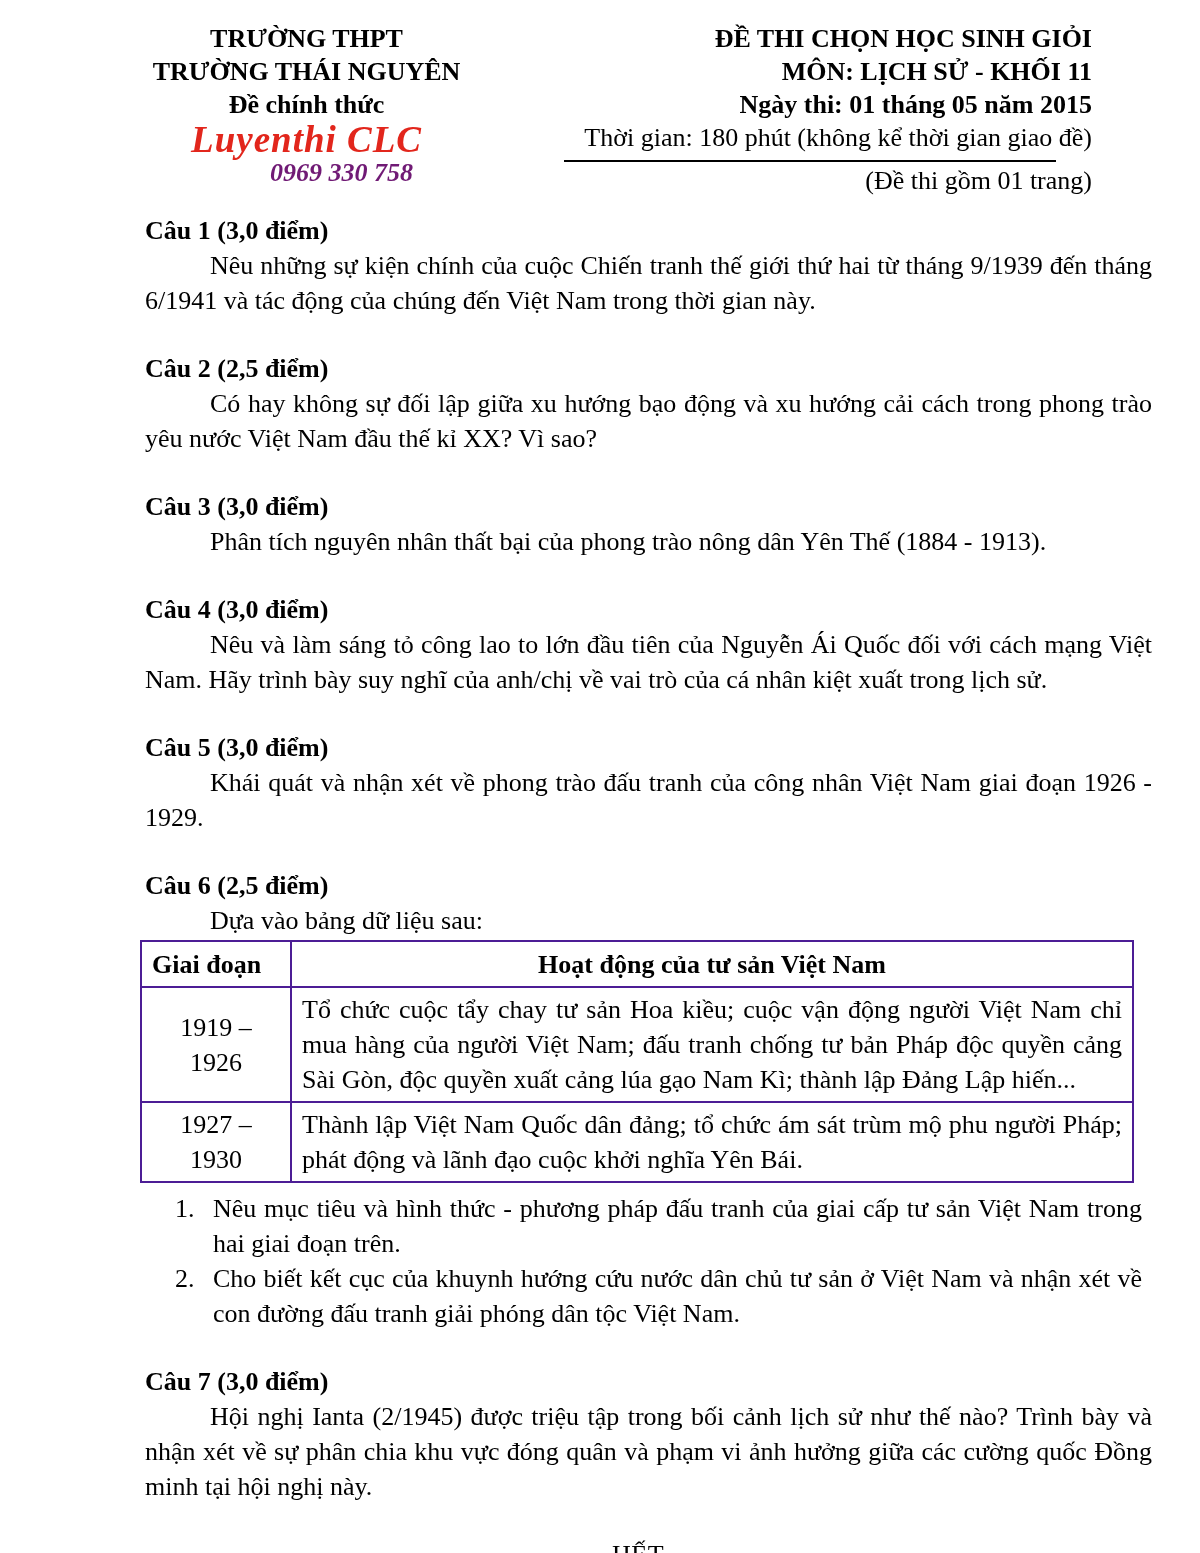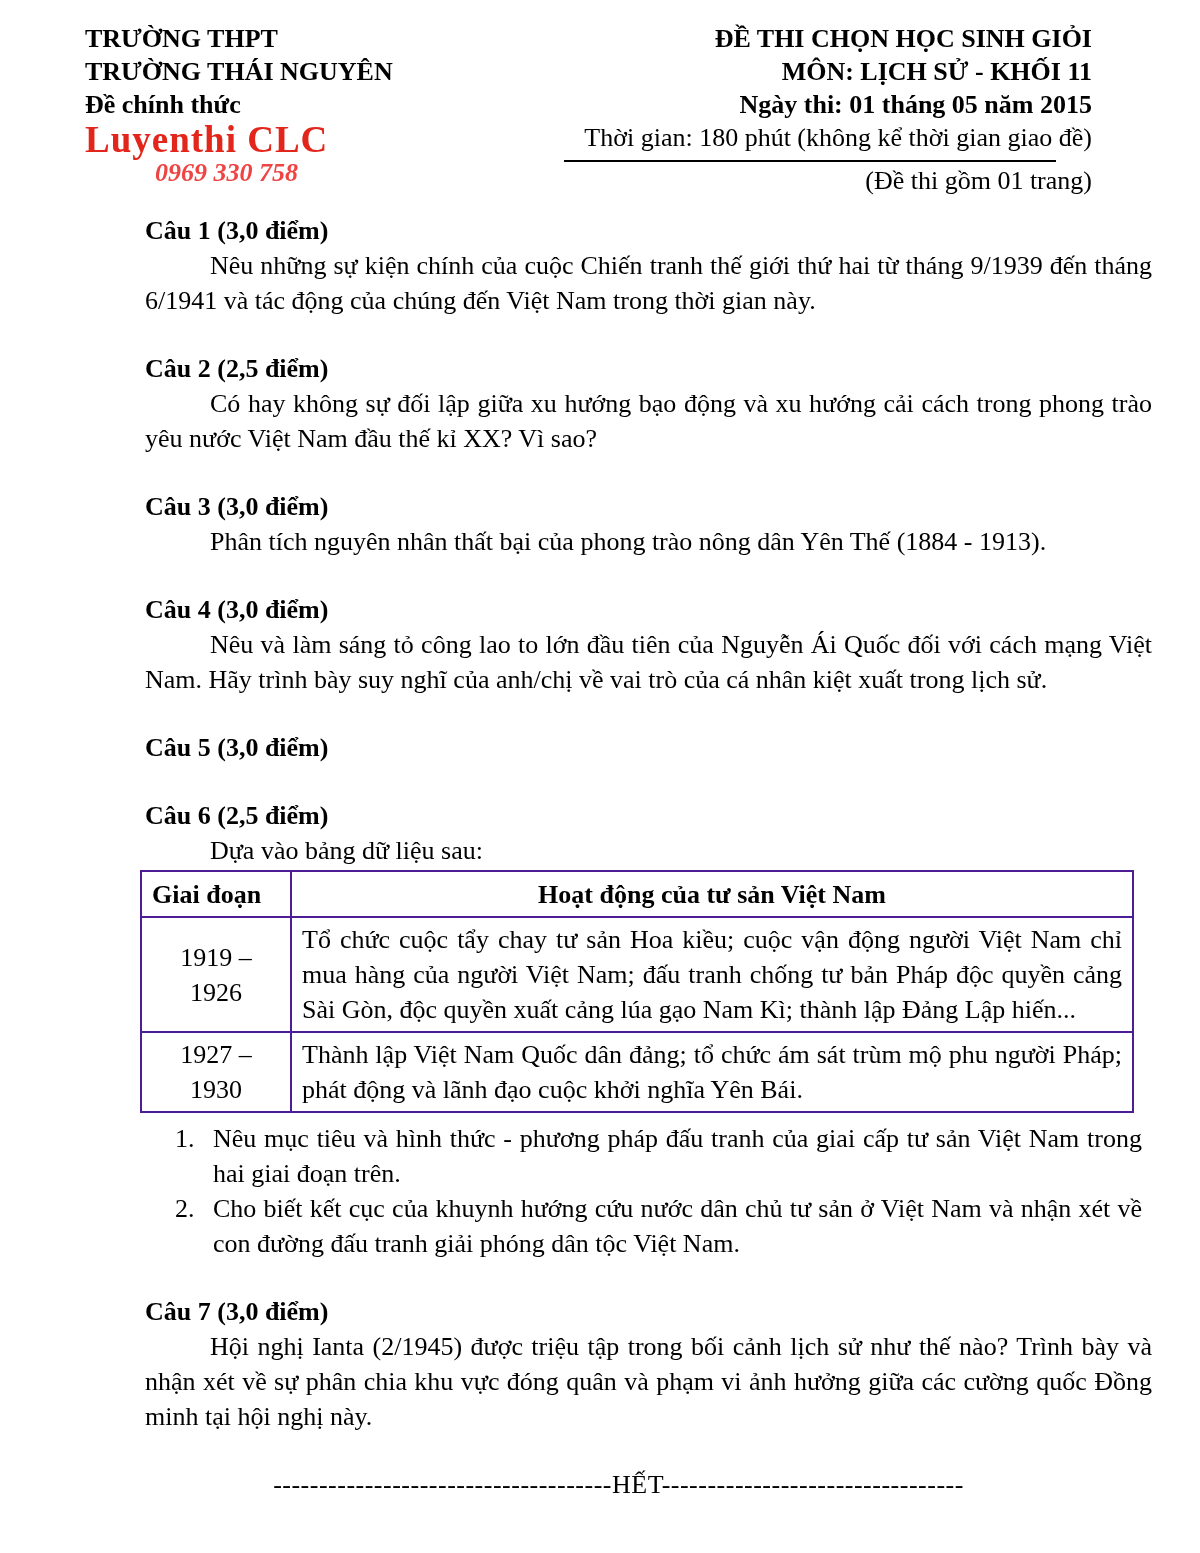--- a/index.html
+++ b/index.html
@@ -11,33 +11,34 @@
     margin: 0 auto;
     background: #ffffff;
     font-family: "Liberation Serif", "DejaVu Serif", serif;
     color: #000000;
     font-size: 26px;
     line-height: 35px;
     padding: 22px 48px 0 145px;
   }
   
   .header { display: flex; width: 100%; margin-left: -60px; }
-  .header-left { width: 44%; }
+  .header-left { width: 44%; text-align: center; }
   .header-right { width: 56%; text-align: right; }
   .hdr-bold { font-weight: bold; line-height: 33px; }
   .hdr-reg  { line-height: 33px; }
   .logo {
     color: #e2261c;
     font-weight: bold;
+    font-style: italic;
     font-size: 37px;
     line-height: 38px;
     letter-spacing: 1px;
   }
   .phone {
-    color: #ef4444;
+    color: #701a75;
     font-weight: bold;
     font-style: italic;
     font-size: 26px;
     line-height: 28px;
     padding-left: 70px;
   }
   .hr-line {
     border: none;
     border-top: 2px solid #000;
     width: 492px;
@@ -117,20 +118,21 @@
       <div class="q-body">Phân tích nguyên nhân thất bại của phong trào nông dân Yên Thế (1884 - 1913).</div>
     </div>
 
     <div class="question">
       <div class="q-heading">Câu 4 (3,0 điểm)</div>
       <div class="q-body">Nêu và làm sáng tỏ công lao to lớn đầu tiên của Nguyễn Ái Quốc đối với cách mạng Việt Nam. Hãy trình bày suy nghĩ của anh/chị về vai trò của cá nhân kiệt xuất trong lịch sử.</div>
     </div>
 
     <div class="question">
       <div class="q-heading">Câu 5 (3,0 điểm)</div>
+      <div class="q-body">Khái quát và nhận xét về phong trào đấu tranh của công nhân Việt Nam giai đoạn 1926 - 1929.</div>
     </div>
 
     <div class="question">
       <div class="q-heading">Câu 6 (2,5 điểm)</div>
       <div class="q-body">Dựa vào bảng dữ liệu sau:</div>
 
       <table class="data-table">
         <tbody>
             <tr>
           <th class="col-period">Giai đoạn</th>

